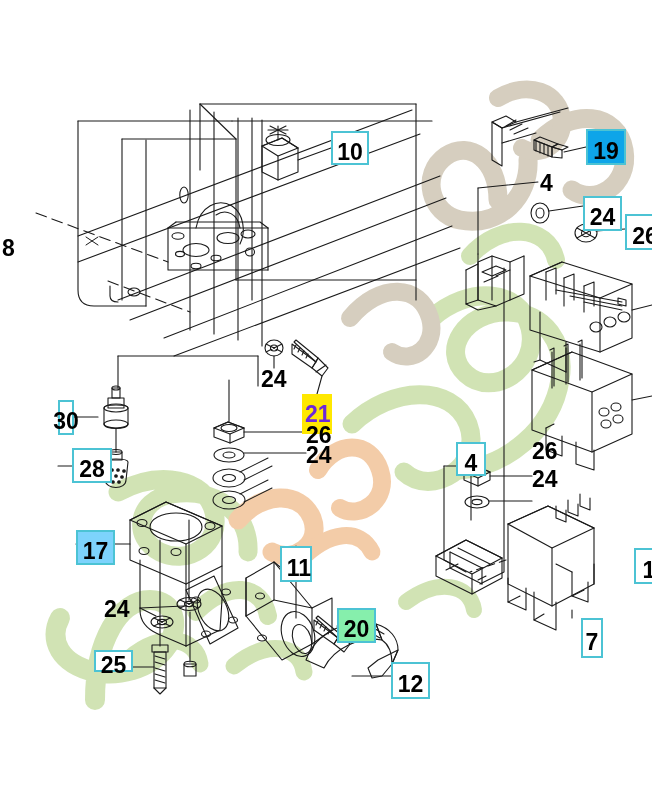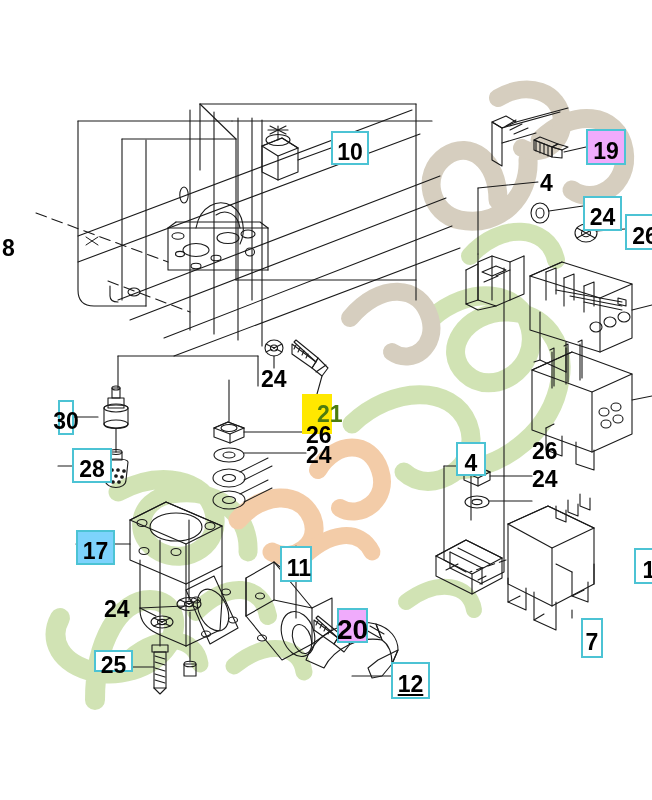--- a/index.html
+++ b/index.html
@@ -18,23 +18,23 @@
   
   .callout{position:absolute;box-sizing:border-box;
            border:2px solid #4cc3d4;background:#ffffff;
            display:flex;align-items:center;justify-content:center;
            font-family:"Liberation Sans", sans-serif;
            font-weight:700;color:#000;line-height:1;}
   .callout span{display:block;margin-top:8px;}
   .plain{position:absolute;font-family:"Liberation Sans", sans-serif;
          font-weight:700;color:#000;line-height:1;background:transparent;}
   .hl{position:absolute;box-sizing:border-box;background:#ffe800;
-      font-family:"Liberation Sans", sans-serif;font-weight:700;color:#4d7c0f;
+      font-family:"Liberation Sans", sans-serif;font-weight:700;color:#6d28d9;
       display:flex;align-items:center;justify-content:flex-start;
-      padding-left:15px;line-height:1;}
+      padding-left:3px;line-height:1;}
 </style>
 </head>
 <body>
 
 <div id="stage">
 
   <svg id="watermark" viewBox="0 0 652 800" width="652" height="800">
     <g opacity="0.85">
 
       <path d="M95,700 C 95,640 120,600 150,600 C 175,600 180,625 168,645
@@ -389,21 +389,21 @@
 
       <path d="M506,560 L470,572" stroke-dasharray="7,5"></path>
 
     </g>
   </svg>
 
   <div id="callouts">
       <div class="callout" style="border-color: rgb(76, 195, 212); background: rgb(255, 255, 255); left: 331px; top: 131px; width: 38px; height: 34px; font-size: 23px;">
         <span>10</span>
       </div>
-      <div class="callout" style="border-color: rgb(76, 195, 212); background: #f0abfc; left: 586px; top: 129px; width: 40px; height: 36px; font-size: 23px;">
+      <div class="callout" style="border-color: rgb(76, 195, 212); background: #0ea5e9; left: 586px; top: 129px; width: 40px; height: 36px; font-size: 23px;">
         <span>19</span>
       </div>
       <div class="plain" style="left: 540px; top: 172px; width: 20px; height: 26px; font-size: 23px;"><span>4</span></div>
       <div class="callout" style="border-color: rgb(76, 195, 212); background: rgb(255, 255, 255); left: 583px; top: 196px; width: 39px; height: 35px; font-size: 23px;">
         <span>24</span>
       </div>
       <div class="callout" style="border-color: rgb(76, 195, 212); background: rgb(255, 255, 255); left: 625px; top: 214px; width: 40px; height: 36px; font-size: 23px;">
         <span>26</span>
       </div>
       <div class="plain" style="left: 2px; top: 237px; width: 18px; height: 26px; font-size: 23px;"><span>8</span></div>
@@ -427,27 +427,27 @@
       <div class="callout" style="border-color: rgb(76, 195, 212); background: #7dd3fc; left: 76px; top: 530px; width: 39px; height: 35px; font-size: 23px;">
         <span>17</span>
       </div>
       <div class="callout" style="border-color: rgb(76, 195, 212); background: rgb(255, 255, 255); left: 634px; top: 548px; width: 30px; height: 36px; font-size: 23px;">
         <span>1</span>
       </div>
       <div class="callout" style="border-color: rgb(76, 195, 212); background: rgb(255, 255, 255); left: 280px; top: 546px; width: 32px; height: 36px; font-size: 23px; padding-left: 6px;">
         <span>11</span>
       </div>
       <div class="plain" style="left: 104px; top: 598px; width: 36px; height: 26px; font-size: 23px;"><span>24</span></div>
-      <div class="callout" style="border-color: rgb(76, 195, 212); background: #f0abfc; left: 337px; top: 608px; width: 31px; height: 35px; font-size: 28px;">
+      <div class="callout" style="border-color: rgb(76, 195, 212); background: #86efac; left: 337px; top: 608px; width: 39px; height: 35px; font-size: 23px;">
         <span>20</span>
       </div>
       <div class="callout" style="border-color: rgb(76, 195, 212); background: rgb(255, 255, 255); left: 581px; top: 618px; width: 22px; height: 40px; font-size: 23px;">
         <span>7</span>
       </div>
       <div class="callout" style="border-color: rgb(76, 195, 212); background: rgb(255, 255, 255); left: 94px; top: 650px; width: 39px; height: 22px; font-size: 23px;">
         <span>25</span>
       </div>
-      <div class="callout" style="border-color: rgb(76, 195, 212); background: rgb(255, 255, 255); left: 391px; top: 662px; width: 39px; height: 37px; font-size: 23px; text-decoration: underline;">
+      <div class="callout" style="border-color: rgb(76, 195, 212); background: rgb(255, 255, 255); left: 391px; top: 662px; width: 39px; height: 37px; font-size: 23px;">
         <span>12</span>
       </div>
     </div>
 
 </div>
 
 </body></html>

